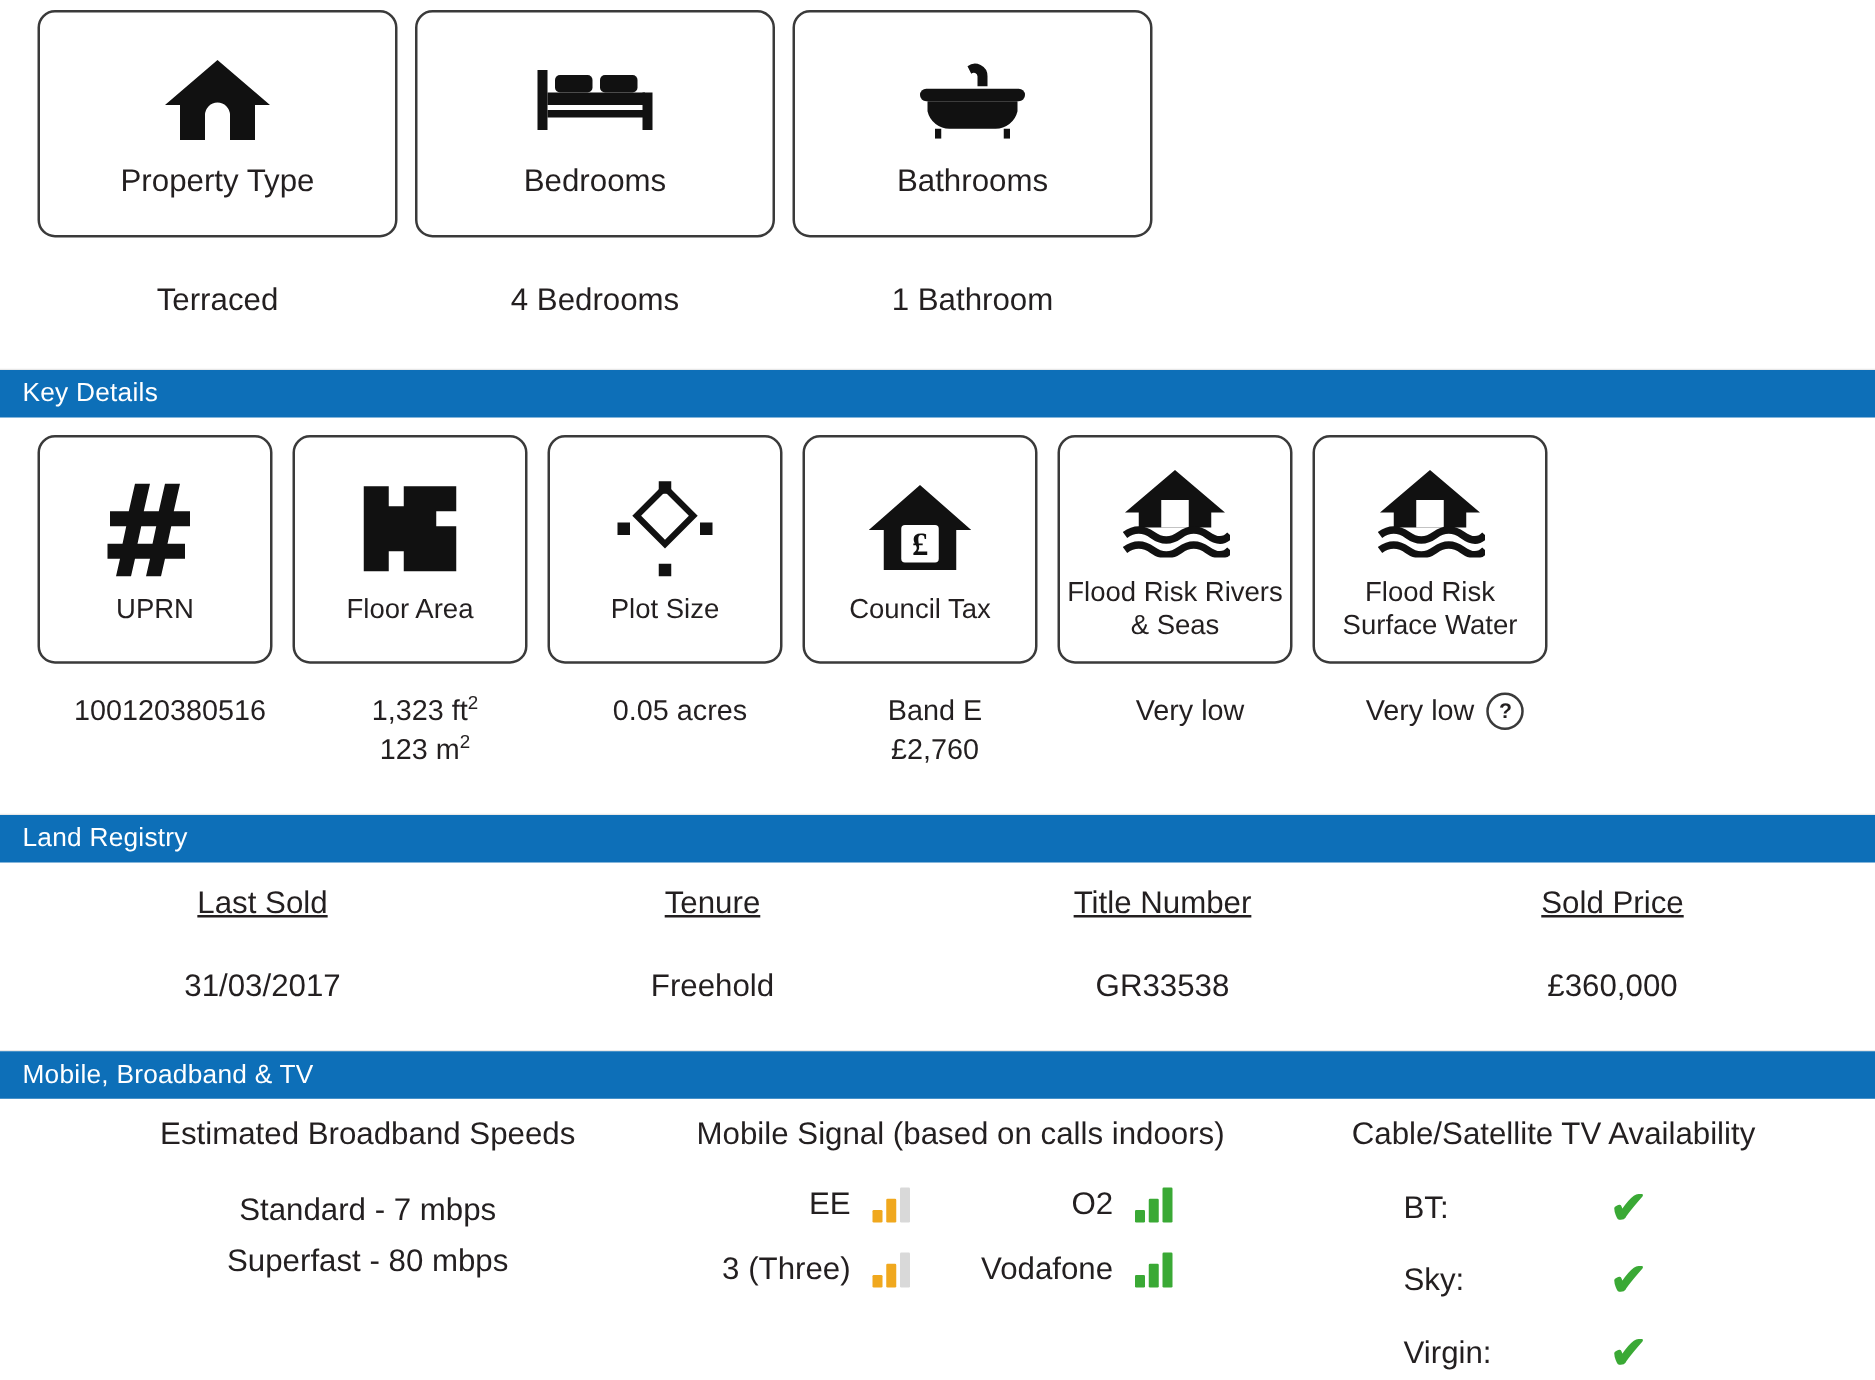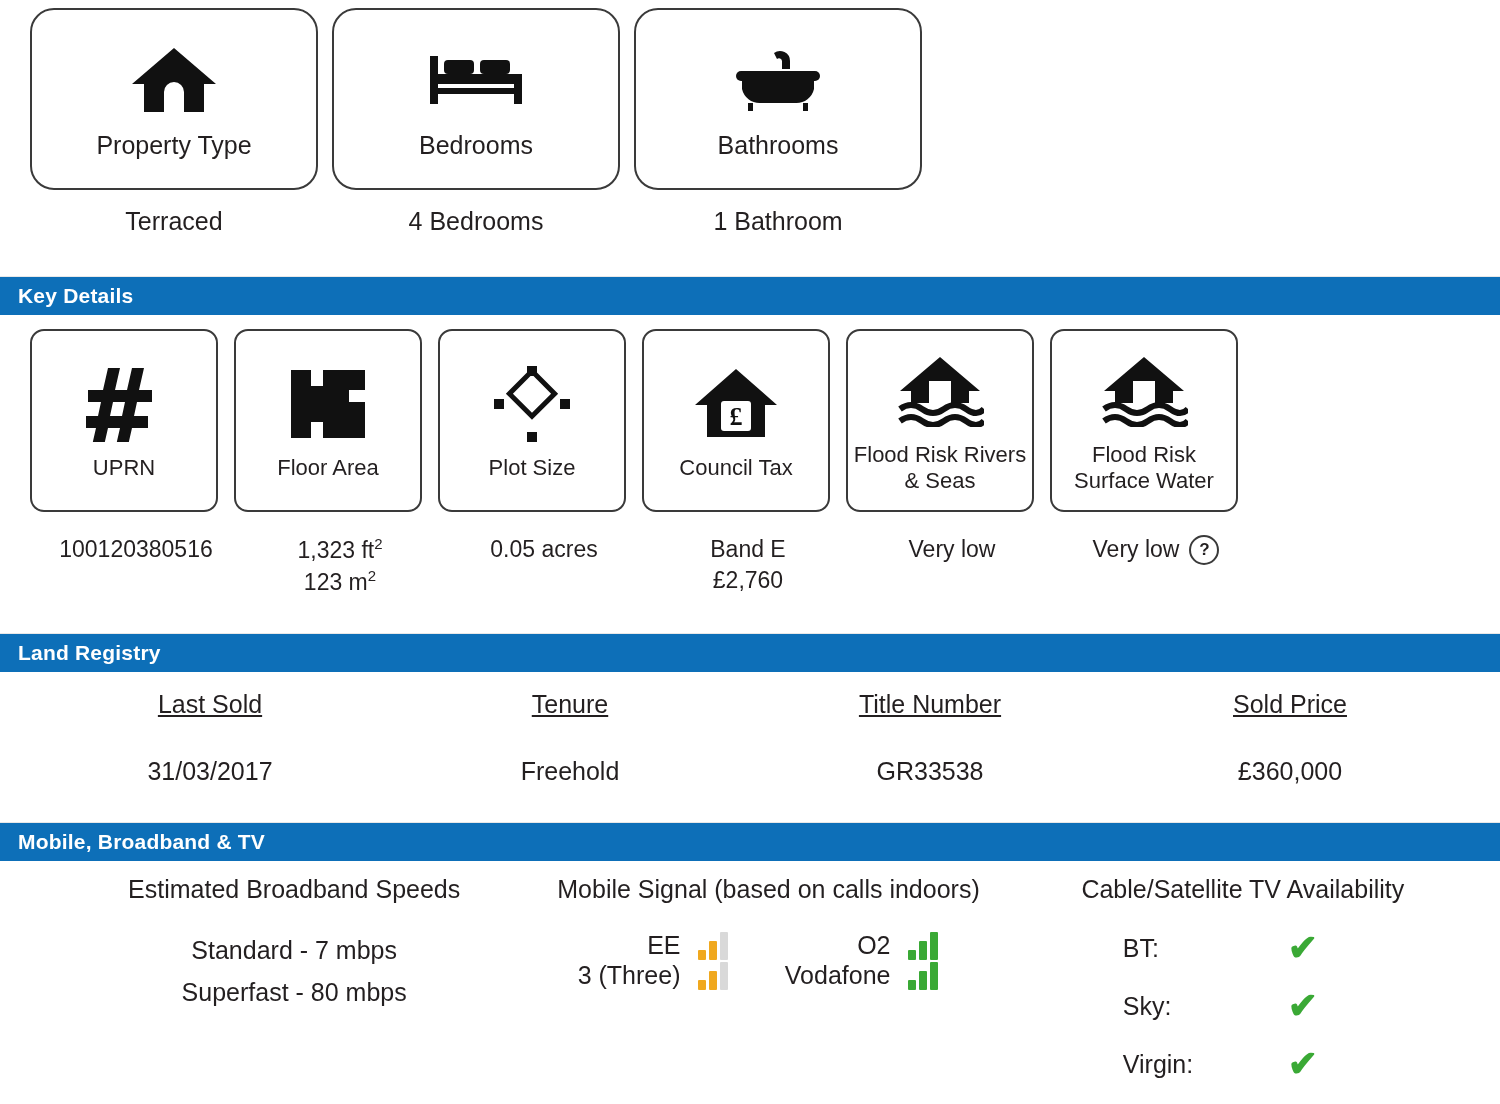--- a/index.html
+++ b/index.html
@@ -15,46 +15,46 @@
   
   .summary {
     display: flex;
     gap: 14px;
     padding: 8px 30px 0 30px;
   }
   .sum-col { width: 288px; }
   .sum-card {
     height: 182px;
     border: 2px solid #3a3a3a;
-    border-radius: 24px;
+    border-radius: 14px;
     display: flex;
     flex-direction: column;
     align-items: center;
     justify-content: center;
     background: #fff;
   }
   .sum-icon { height: 82px; display:flex; align-items:center; justify-content:center; }
   .sum-card-label {
     font-size: 25px;
     margin-top: 10px;
     color: #231f20;
   }
   .sum-value {
     text-align: center;
     font-size: 25px;
-    margin-top: 17px;
+    margin-top: 36px;
     color: #231f20;
   }
 
   
   .bar {
     background: #0d6fb8;
     color: #ffffff;
     font-size: 21px;
-    font-weight: bold;
+    font-weight: normal;
     padding: 7px 18px;
     letter-spacing: .2px;
   }
   .bar-spacer-top { height: 40px; }
   .bar-spacer { height: 36px; }
 
   
   .kd-wrap {
     display: flex;
     padding: 14px 30px 0 30px;
@@ -113,20 +113,21 @@
   .bb-col { flex: 1; }
   .bb-title { text-align: center; font-size: 25px; margin-bottom: 26px; }
 
   .bb-line { font-size: 25px; text-align: center; line-height: 1.65; }
 
   .signal-grid {
     display: grid;
     grid-template-columns: 130px 60px 150px 60px;
     justify-content: center;
     align-items: center;
+    row-gap: 22px;
     font-size: 25px;
   }
   .signal-grid .name { text-align: right; padding-right: 18px; }
   .bars { display: flex; align-items: flex-end; gap: 3px; height: 30px; }
   .bars i { display: block; width: 8px; border-radius: 1px; }
   .bars i:nth-child(1) { height: 10px; }
   .bars i:nth-child(2) { height: 19px; }
   .bars i:nth-child(3) { height: 28px; }
   .bars.amber i:nth-child(1), .bars.amber i:nth-child(2) { background: #f0a81e; }
   .bars.amber i:nth-child(3) { background: #d9d9d9; }

